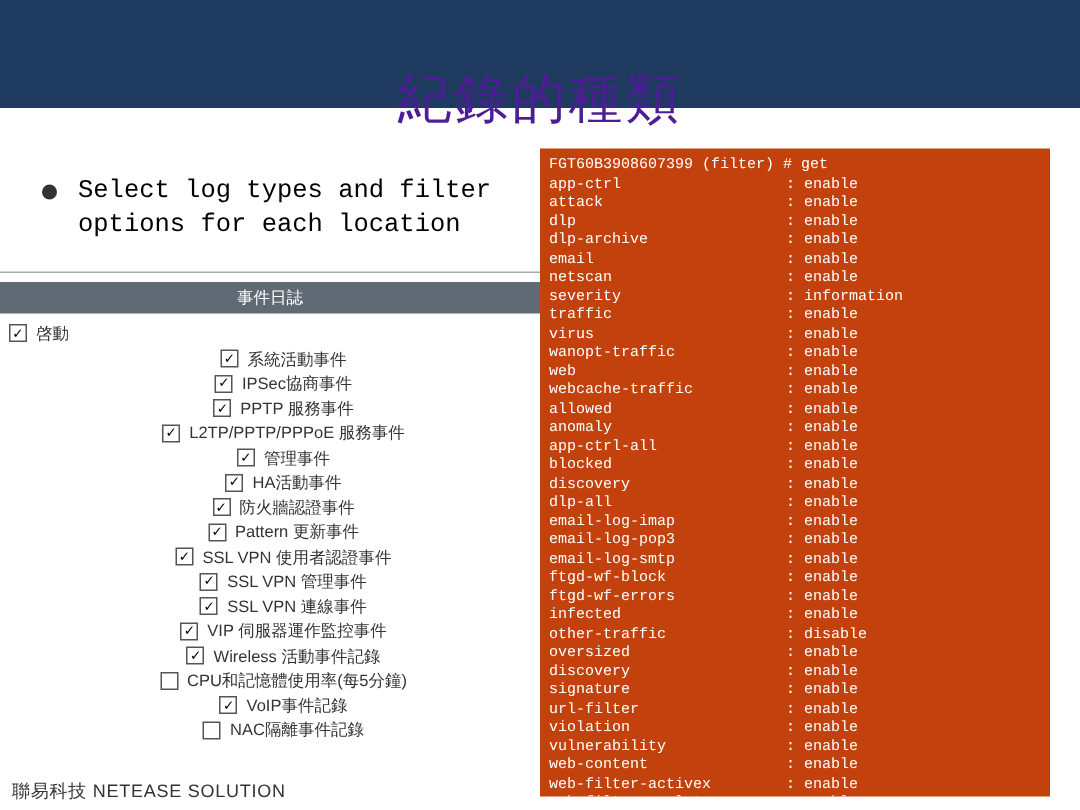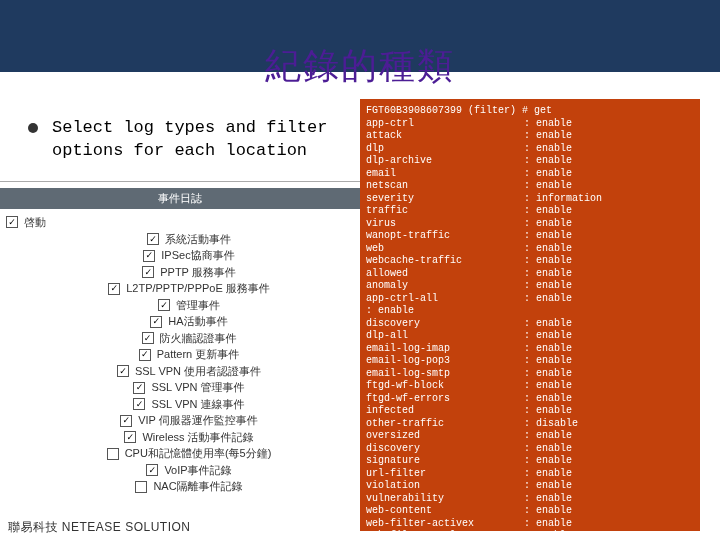--- a/index.html
+++ b/index.html
@@ -123,21 +123,21 @@
         <div class="termline"><span class="k">netscan</span><span>: enable</span></div>
         <div class="termline"><span class="k">severity</span><span>: information</span></div>
         <div class="termline"><span class="k">traffic</span><span>: enable</span></div>
         <div class="termline"><span class="k">virus</span><span>: enable</span></div>
         <div class="termline"><span class="k">wanopt-traffic</span><span>: enable</span></div>
         <div class="termline"><span class="k">web</span><span>: enable</span></div>
         <div class="termline"><span class="k">webcache-traffic</span><span>: enable</span></div>
         <div class="termline"><span class="k">allowed</span><span>: enable</span></div>
         <div class="termline"><span class="k">anomaly</span><span>: enable</span></div>
         <div class="termline"><span class="k">app-ctrl-all</span><span>: enable</span></div>
-        <div class="termline"><span>: enable</span></div>
+        <div class="termline"><span class="k">blocked</span><span>: enable</span></div>
         <div class="termline"><span class="k">discovery</span><span>: enable</span></div>
         <div class="termline"><span class="k">dlp-all</span><span>: enable</span></div>
         <div class="termline"><span class="k">email-log-imap</span><span>: enable</span></div>
         <div class="termline"><span class="k">email-log-pop3</span><span>: enable</span></div>
         <div class="termline"><span class="k">email-log-smtp</span><span>: enable</span></div>
         <div class="termline"><span class="k">ftgd-wf-block</span><span>: enable</span></div>
         <div class="termline"><span class="k">ftgd-wf-errors</span><span>: enable</span></div>
         <div class="termline"><span class="k">infected</span><span>: enable</span></div>
         <div class="termline"><span class="k">other-traffic</span><span>: disable</span></div>
         <div class="termline"><span class="k">oversized</span><span>: enable</span></div>

